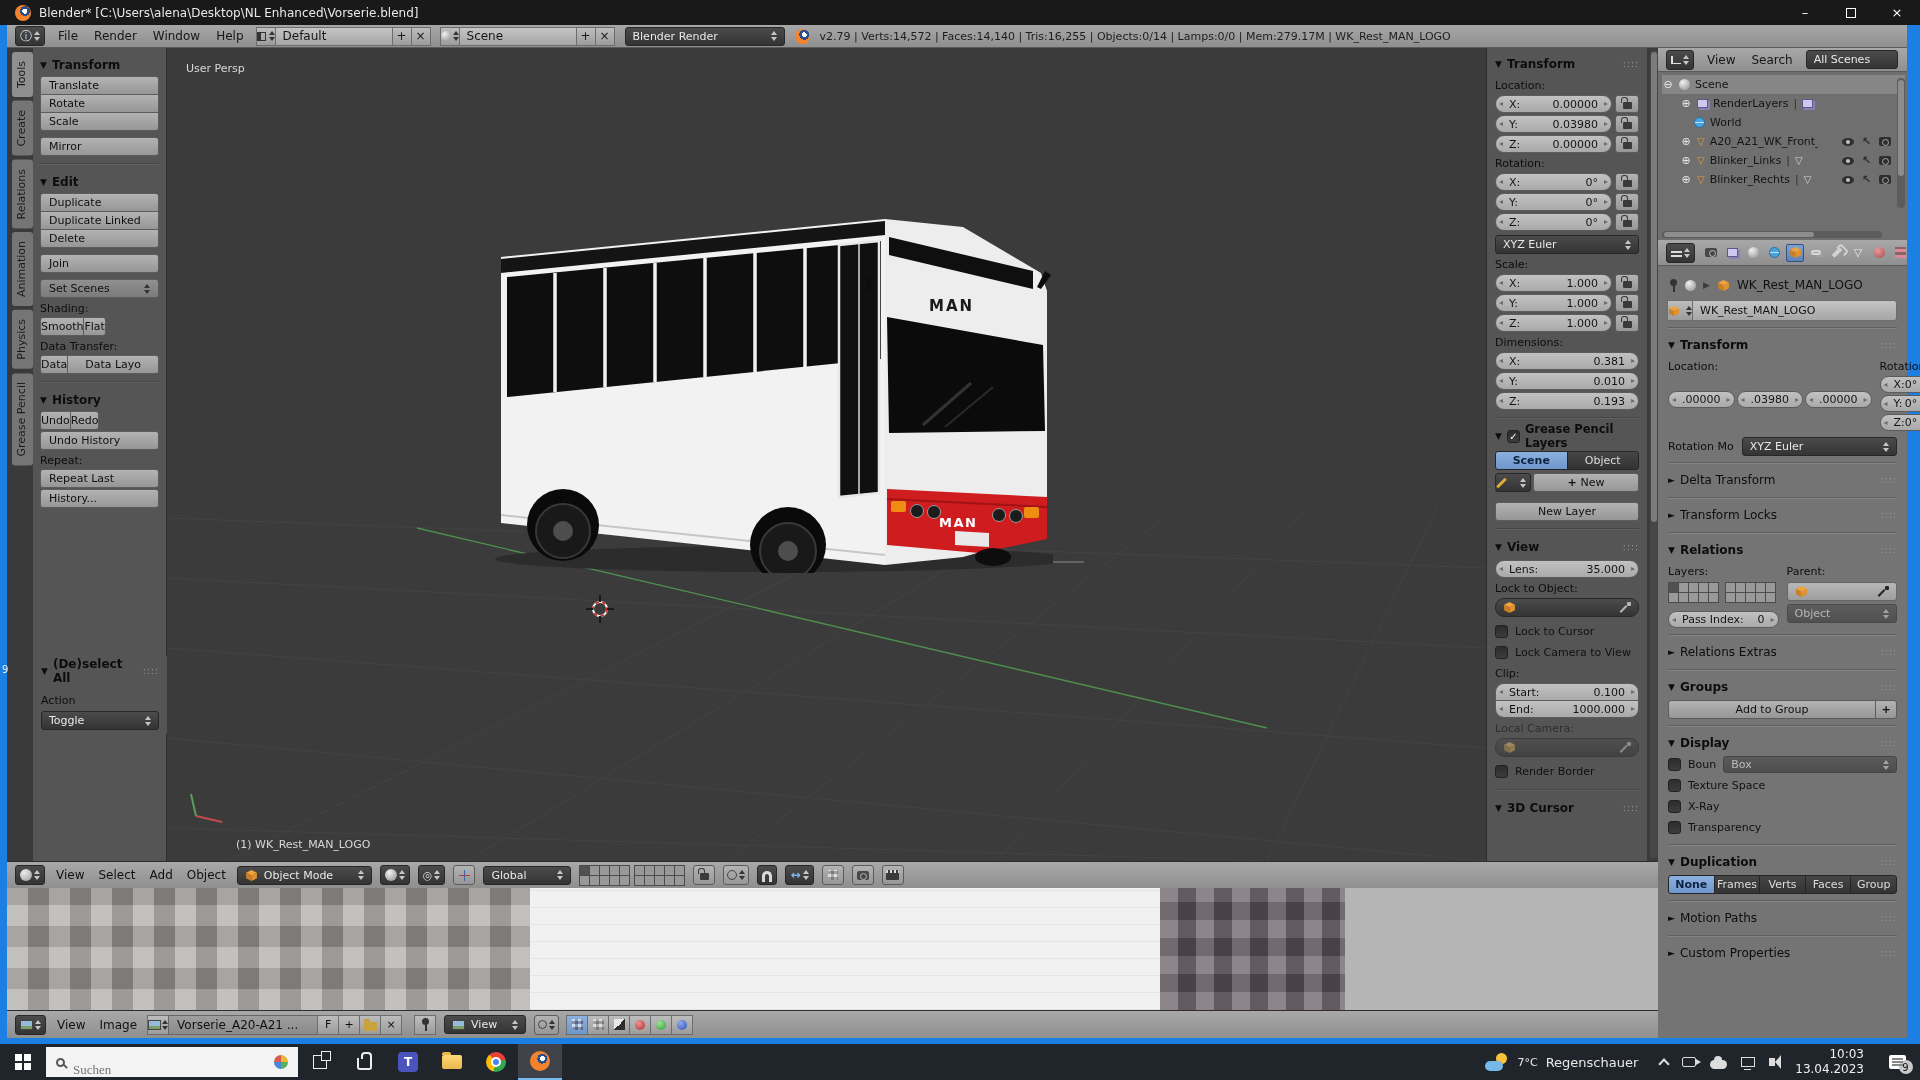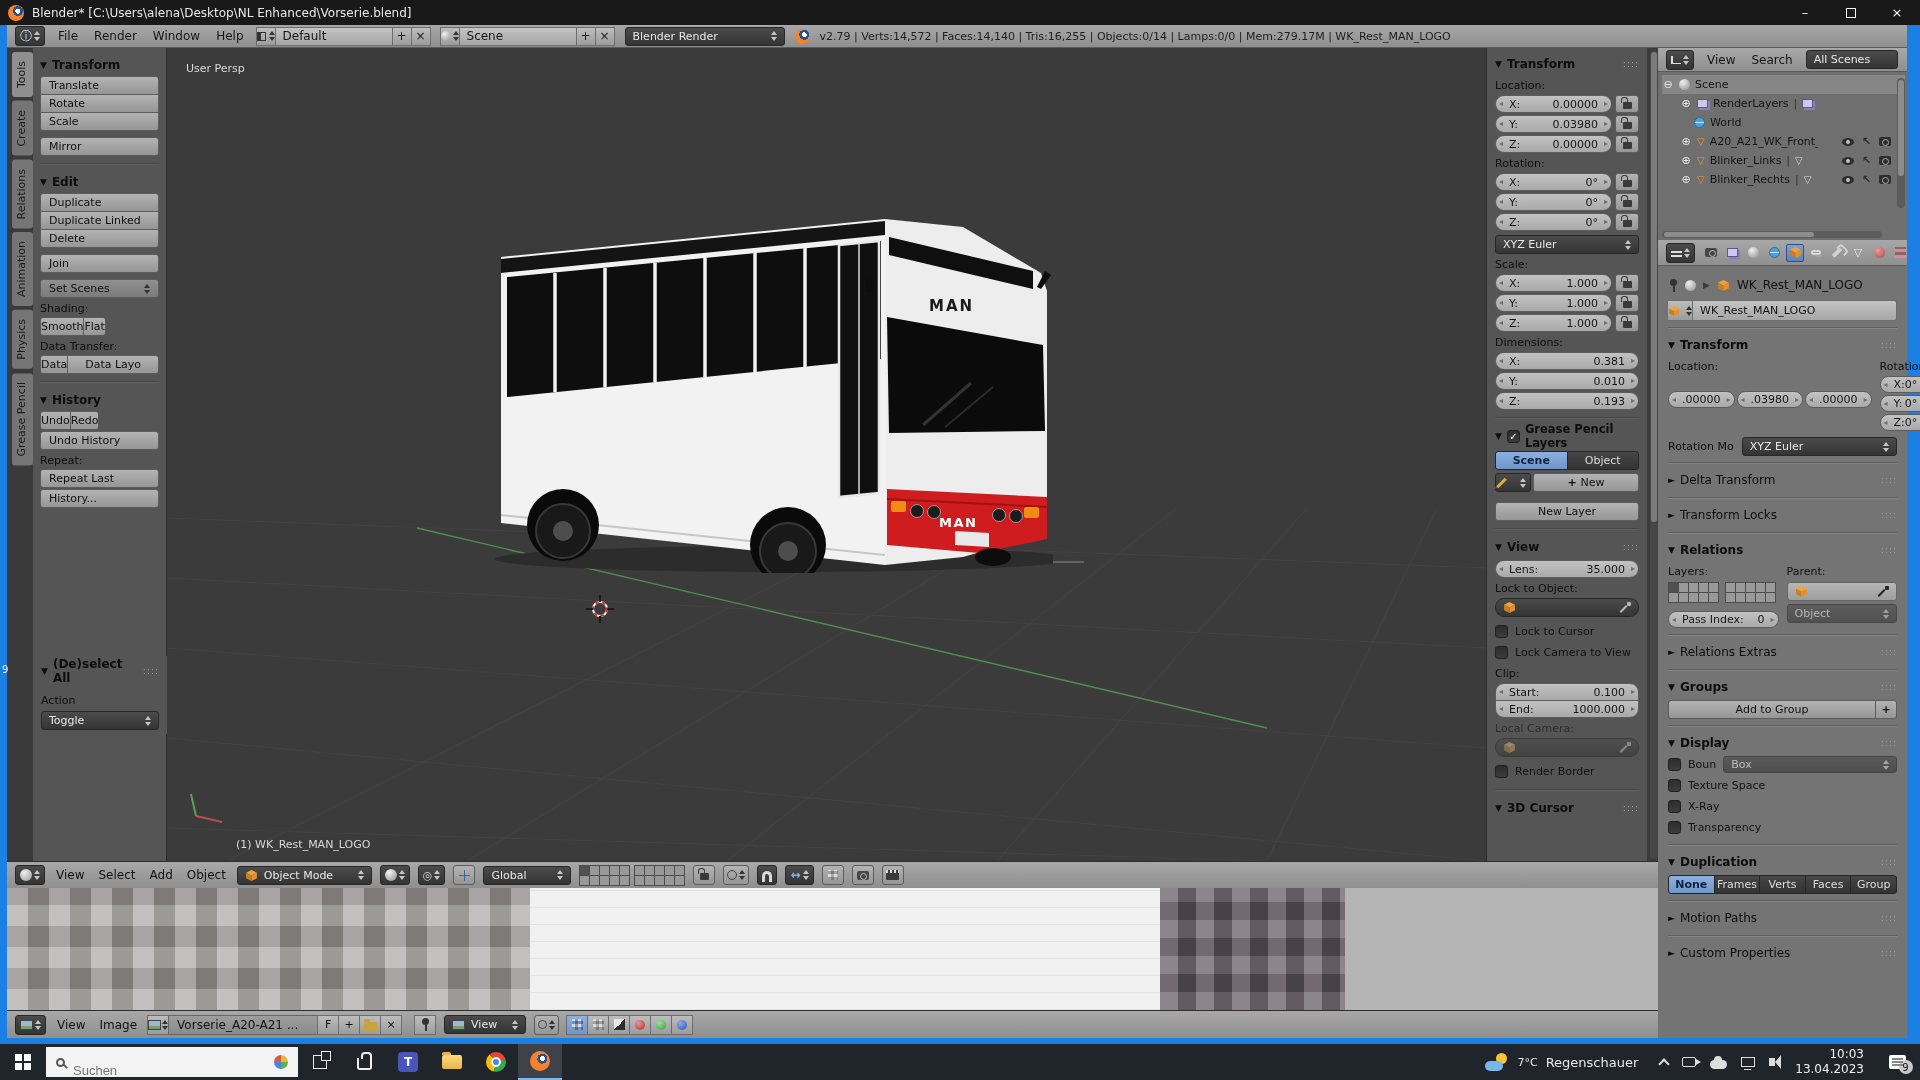--- a/index.html
+++ b/index.html
@@ -1,20 +1,20 @@
 <!DOCTYPE html>
 <html><head>
 <meta charset="utf-8">
 <style>
 *{box-sizing:border-box;margin:0;padding:0}
 html,body{background:#0b0b0b}
 #root{position:relative;width:1920px;height:1080px;background:#1b7fe4;font-family:"DejaVu Sans","Liberation Sans",sans-serif;font-size:11px;color:#111;overflow:hidden}
 .abs{position:absolute}
 
-.titlebar{left:0;top:0;width:1920px;height:25px;background:#191919;display:flex;align-items:center;gap:8px;padding-left:8px;color:#e9e9e9;font-size:12px}
+.titlebar{left:0;top:0;width:1920px;height:25px;background:#191919;display:flex;align-items:center;gap:8px;padding-left:15px;color:#e9e9e9;font-size:12px}
 .blogo{width:16px;height:16px;border-radius:50%;background:radial-gradient(circle at 62% 38%,#fff 0 2.5px,#2a4f8a 2.5px 5px,#f5822d 5px 100%)}
 .wctrl{margin-left:auto;height:100%;display:flex}
 .wbtn{width:46px;height:100%;display:flex;align-items:center;justify-content:center;color:#fff;font-size:13px}
 .maxbox{width:10px;height:10px;border:1px solid #fff}
 
 .hbar{background:linear-gradient(#a8a8a8,#8f8f8f);border-bottom:1px solid #5a5a5a;display:flex;align-items:center;gap:10px;padding:0 8px;font-size:12px;color:#161616}
 .hmenu{padding:0 3px}
 .selgrp{display:flex;align-items:flex-end}
 .sq{width:20px;height:19px;background:linear-gradient(#bdbdbd,#9c9c9c);border:1px solid #6d6d6d;display:flex;align-items:center;justify-content:center;margin-left:-1px;gap:2px}
 .selfield{background:linear-gradient(#c4c4c4,#a6a6a6);border:1px solid #6d6d6d;height:19px;display:flex;align-items:center;padding:0 7px;min-width:118px;margin-left:-1px}
@@ -1143,21 +1143,21 @@
     <div class="titem">
         <span class="startgrid">
           <b></b>
           <b></b>
           <b></b>
           <b></b>
         </span>
       </div>
     <div class="tsearch">
       <span class="sglass"></span>
-      <input style="border: none; background: transparent; outline: none; font-size: 13px; color: #be185d; font-family: Liberation Sans, sans-serif; width: 170px; margin-top: 16px;" placeholder="Suchen">
+      <input style="border: none; background: transparent; outline: none; font-size: 13px; color: #be185d; font-family: Liberation Serif, serif; width: 170px; margin-top: 16px;" placeholder="Suchen">
       <span class="ball" style="width:14px;height:14px;margin-left:auto;background:conic-gradient(#e8b63a 0 25%,#58b058 0 50%,#4a86d8 0 75%,#d85a4a 0 100%)"></span>
     </div>
     <div class="appico">
         <span class="tvsq"></span>
       </div>
     <div class="appico">
         <span class="bag"></span>
       </div>
     <div class="appico">
         <span class="teams">T</span>

